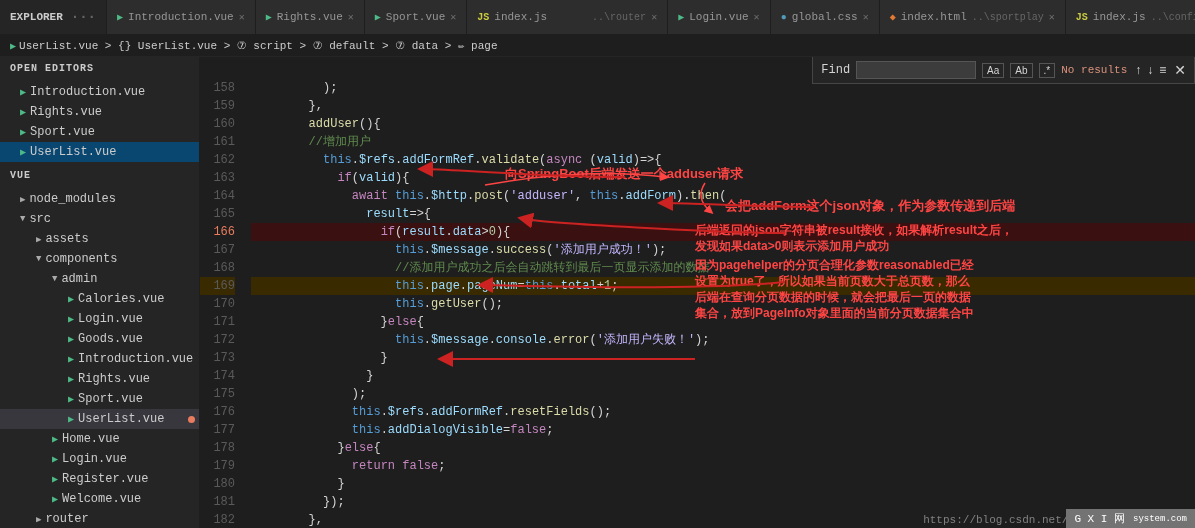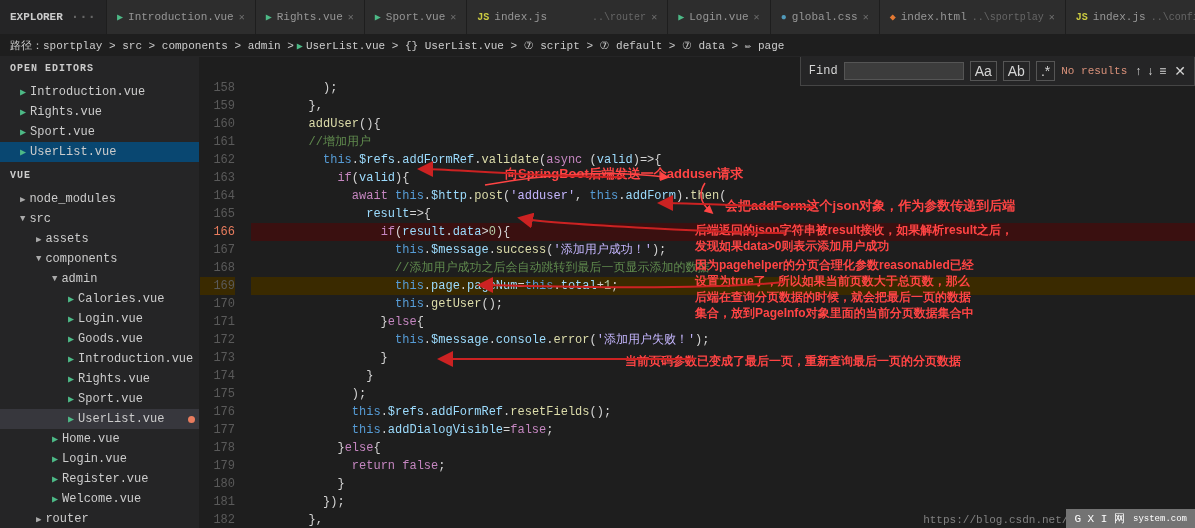--- a/index.html
+++ b/index.html
@@ -132,21 +132,21 @@
       border: 1px solid #555;
       color: #d4d4d4;
       font-size: 11px;
       padding: 2px 6px;
       width: 120px;
     }
     .find-btn {
       background: none;
       border: 1px solid #555;
       color: #d4d4d4;
-      font-size: 14px;
+      font-size: 10px;
       padding: 1px 4px;
       cursor: pointer;
       text-align: right;
     }
     .find-no-results { font-size: 11px; color: #d9917a; }
     .find-arrows { display: flex; gap: 2px; }
     .find-arrow-btn {
       background: none;
       border: none;
       color: #d4d4d4;
@@ -271,21 +271,20 @@
       <span class="tab-close">✕</span>
     </div>
     <div class="tab active">
       
       
       
     </div>
   </div>
 
   <div class="breadcrumb-bar">
-    <span>路径：sportplay &gt; src &gt; components &gt; admin &gt; </span>
     <span class="icon-vue" style="color:#4dba87;">▶</span>
     <span> UserList.vue &gt; {} UserList.vue &gt; ⑦ script &gt; ⑦ default &gt; ⑦ data &gt; ✏ page</span>
   </div>
 
   <div class="main-layout">
 
     <div class="sidebar">
       <div class="sidebar-header">
         <span>OPEN EDITORS</span>
       </div>
@@ -486,23 +485,20 @@
         </svg>
 
         <div style="position:absolute; top:165px; left:450px; color:#ff4444; font-family:'Microsoft YaHei',sans-serif; font-size:12px; font-weight:bold; white-space:nowrap; line-height:16px;">
           后端返回的json字符串被result接收，如果解析result之后，<br>发现如果data&gt;0则表示添加用户成功
         </div>
 
         <div style="position:absolute; top:200px; left:450px; color:#ff4444; font-family:'Microsoft YaHei',sans-serif; font-size:12px; font-weight:bold; white-space:nowrap; line-height:16px;">
           因为pagehelper的分页合理化参数reasonabled已经<br>设置为true了，所以如果当前页数大于总页数，那么<br>后端在查询分页数据的时候，就会把最后一页的数据<br>集合，放到PageInfo对象里面的当前分页数据集合中
         </div>
 
-        <div style="position:absolute; top:296px; left:380px; color:#ff4444; font-family:'Microsoft YaHei',sans-serif; font-size:12px; font-weight:bold; white-space:nowrap;">
-          当前页码参数已变成了最后一页，重新查询最后一页的分页数据
-        </div>
 
         <svg style="position:absolute; top:0; left:0; width:995px; height:100%; overflow:visible; pointer-events:none;">
 
           <path d="M 380,120 C 300,120 200,112 180,112" stroke="#cc2222" stroke-width="2" fill="none" marker-end="url(#redArr)"></path>
 
           <path d="M 570,150 C 520,150 440,146 420,146" stroke="#cc2222" stroke-width="2" fill="none" marker-end="url(#redArr)"></path>
 
           <path d="M 540,176 C 470,176 300,166 280,162" stroke="#cc2222" stroke-width="2" fill="none" marker-end="url(#redArr)"></path>
 
           <path d="M 540,225 C 440,235 260,228 240,228" stroke="#cc2222" stroke-width="2" fill="none" marker-end="url(#redArr)"></path>

